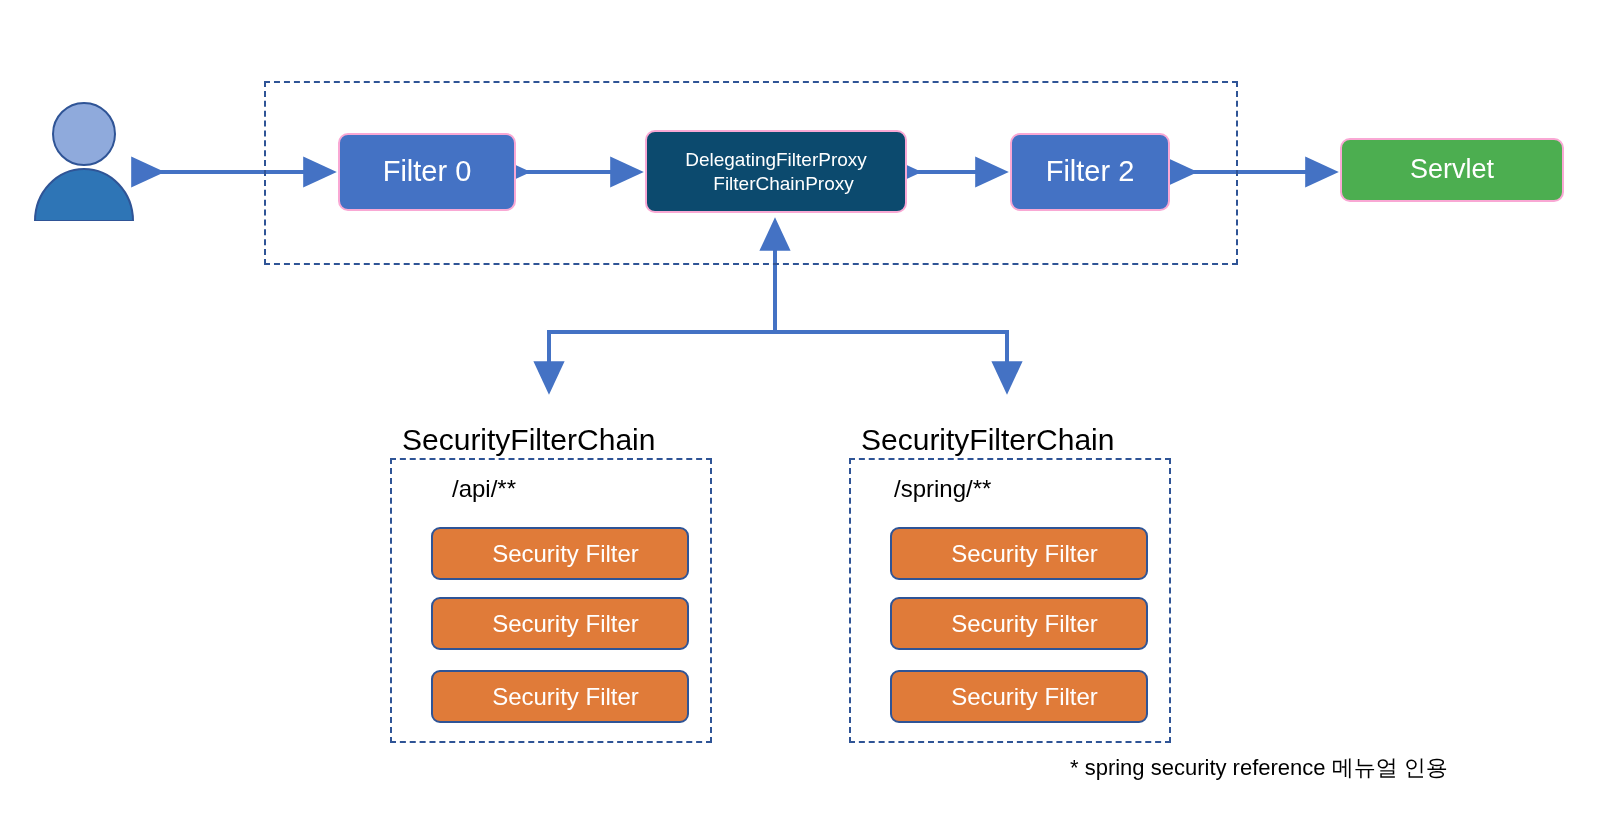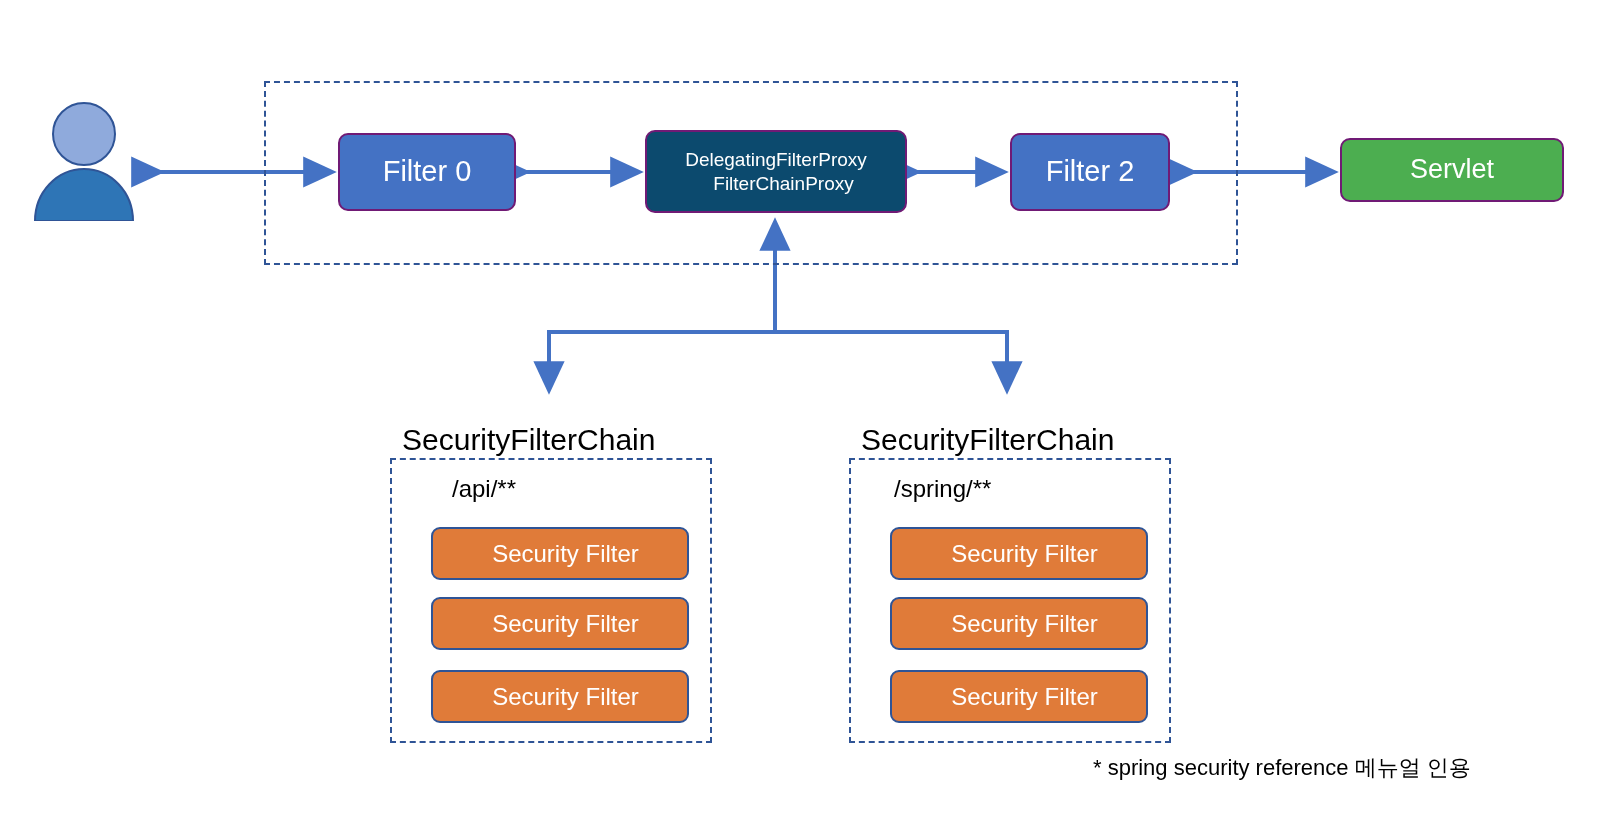--- a/index.html
+++ b/index.html
@@ -25,21 +25,21 @@
     top: 0;
     width: 1602px;
     height: 834px;
     pointer-events: none;
   }
   
   .box {
     position: absolute;
     box-sizing: border-box;
     border-radius: 10px;
-    border: 2px solid #701a75;
+    border: 2px solid #f9a8d4;
     display: flex;
     align-items: center;
     justify-content: center;
     text-align: center;
     color: #ffffff;
     line-height: 1.15;
     user-select: none;
   }
   .box.blue   { background: #4472C4; }
   .box.orange { background: #0c4a6e; }
@@ -124,21 +124,21 @@
   
   #person {
     position: absolute;
     left: 30px; top: 101px;
     width: 108px; height: 120px;
   }
 
   
   #footer-note {
     position: absolute;
-    left: 1093px; top: 753px;
+    left: 1070px; top: 753px;
     font-size: 22px;
     color: #000000;
     white-space: nowrap;
     user-select: none;
   }
 </style>
 </head>
 <body>
 
 <div id="canvas">

